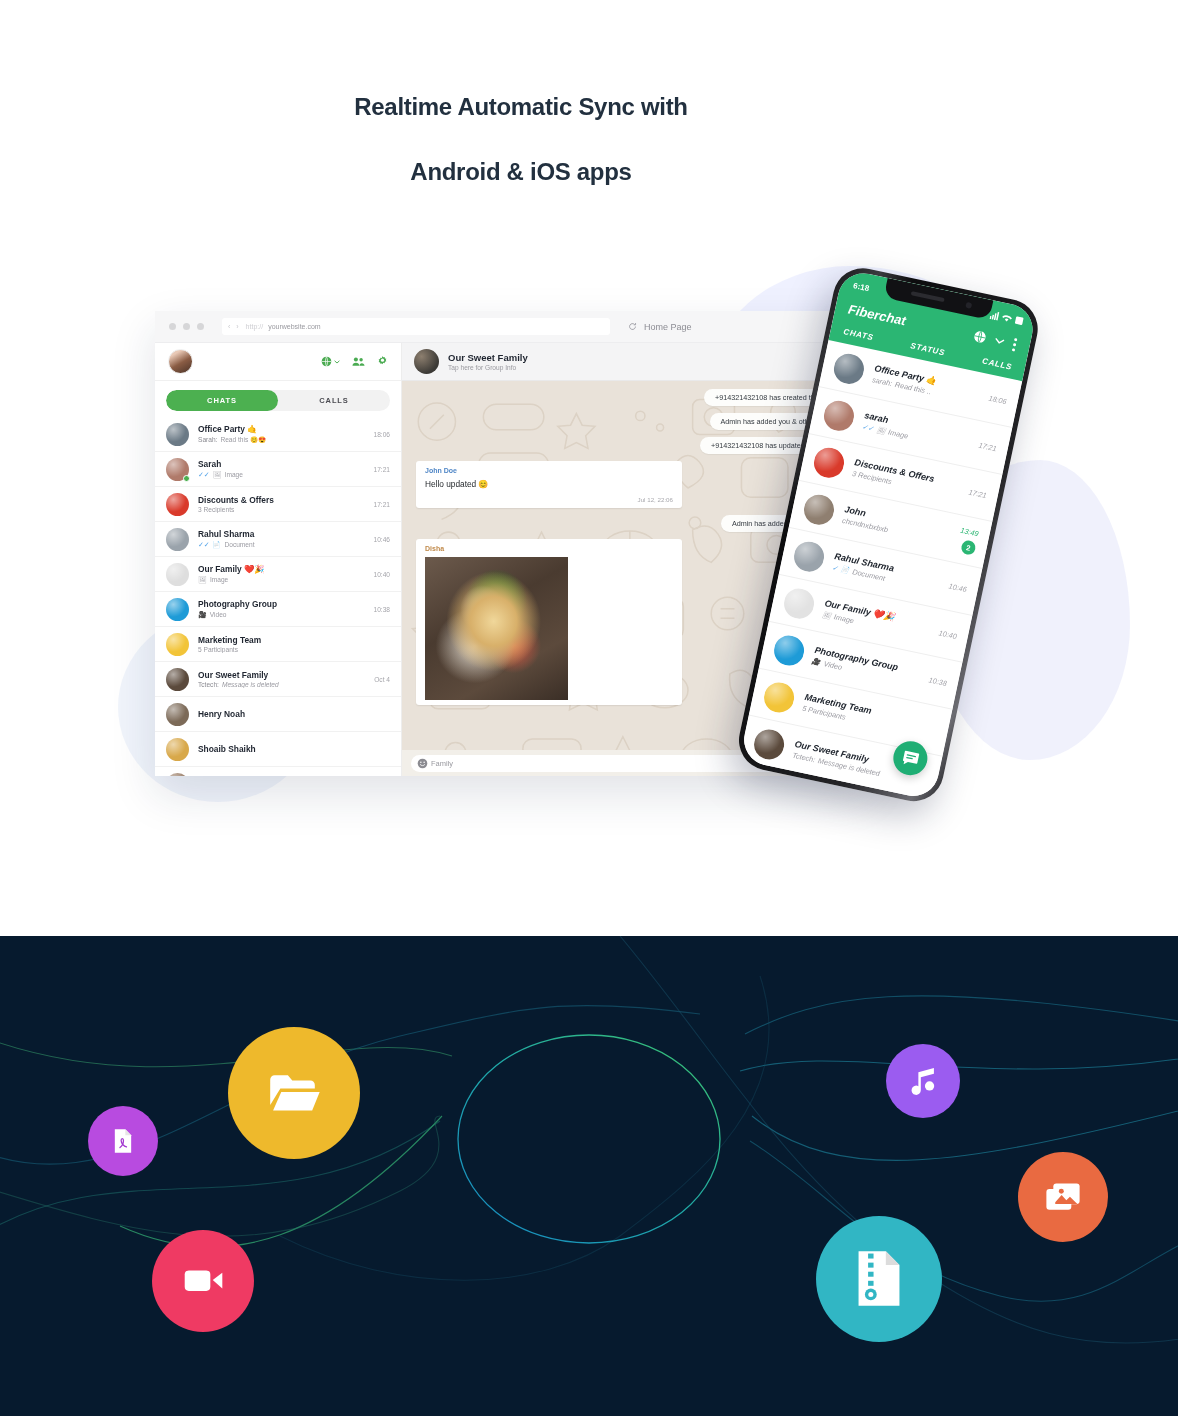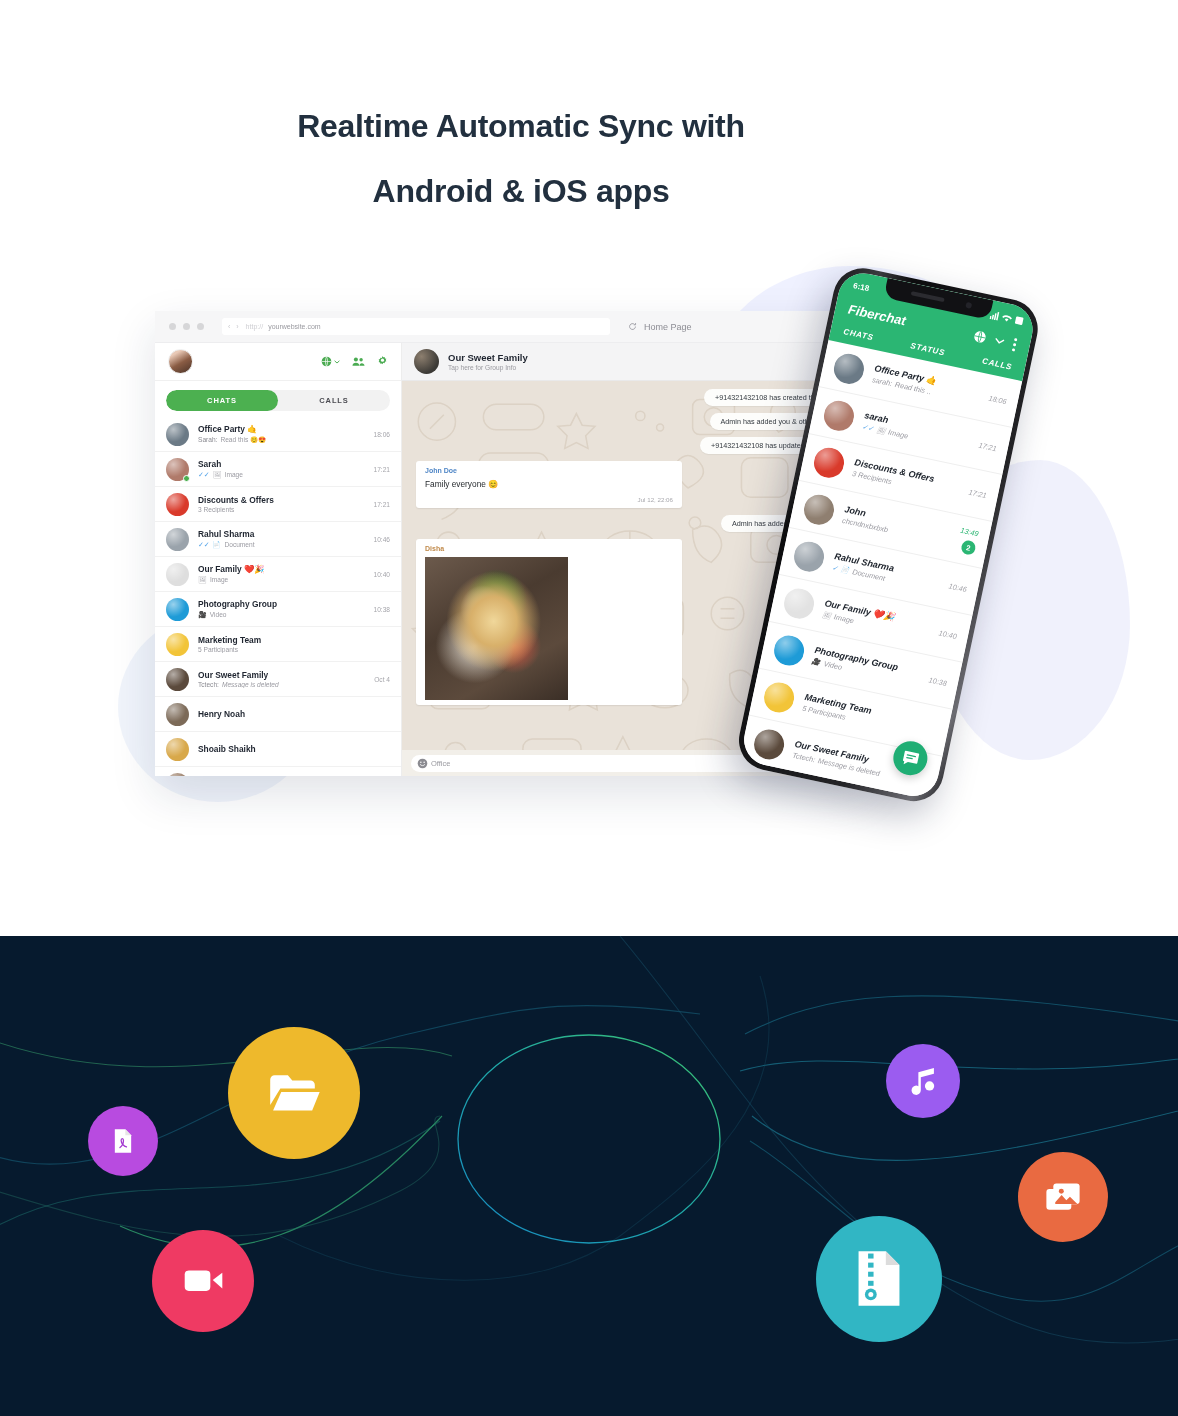--- a/index.html
+++ b/index.html
@@ -15,25 +15,25 @@
   #top-section {
     position: relative;
     width: 1178px;
     height: 936px;
     background: #ffffff;
     overflow: hidden;
   }
 
   #headline {
     position: absolute;
-    top: 104px;
+    top: 84px;
     left: 0;
     width: 1042px;
     text-align: center;
-    font-size: 32px;
+    font-size: 24px;
     font-weight: 700;
     line-height: 45px;
     letter-spacing: -0.3px;
     color: #22303f;
   }
   #headline .l2 { display: block; margin-top: 20px; }
 
   #platform-icons {
     position: absolute;
     top: 203px;
@@ -622,40 +622,40 @@
               <circle cx="372" cy="322" r="11"></circle>
             </g>
           </svg>
 
           <div id="msgs">
               <div class="sys-pill">+914321432108 has created this Group</div>
               <div class="sys-pill">Admin has added you &amp; other 7 Users</div>
               <div class="sys-pill">+914321432108 has updated Group icon</div>
               <div class="bubble">
                 <div class="b-name blue">John Doe</div>
-                <div class="b-text">Family everyone 😊</div>
+                <div class="b-text">Hello updated 😊</div>
                 <div class="b-time">Jul 12,  22:06</div>
               </div>
               <div class="sys-pill">Admin has added  +914321432108</div>
               <div class="bubble">
                 <div class="b-name orange">Disha</div>
                 <div id="food-photo"></div>
               </div>
             </div>
         </div>
 
         <div id="composer">
           <div id="composer-inner">
             <svg id="emoji-icon" viewBox="0 0 16 16" fill="#8b8b91" style="left:6px;position:absolute;">
               <circle cx="8" cy="8" r="7"></circle>
                 <circle cx="5.6" cy="6.3" r="1.1" fill="#fff"></circle>
                 <circle cx="10.4" cy="6.3" r="1.1" fill="#fff"></circle>
               <path d="M4.8 9.6a3.8 3.8 0 0 0 6.4 0" stroke="#fff" stroke-width="1.2" fill="none" stroke-linecap="round"></path>
             </svg>
-            <span>Office</span>
+            <span>Family</span>
           </div>
         </div>
       </div>
     </div>
   </div>
 
   <div id="phone-wrap">
     <div id="phone-frame">
       <div id="phone-screen">
         <div id="phone-notch">

